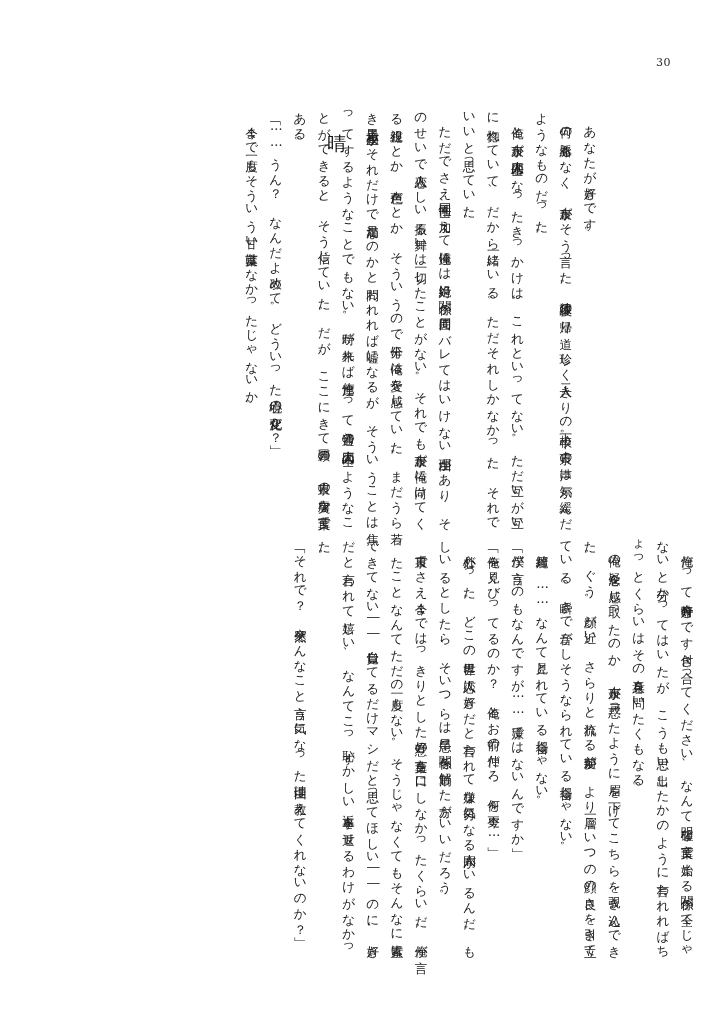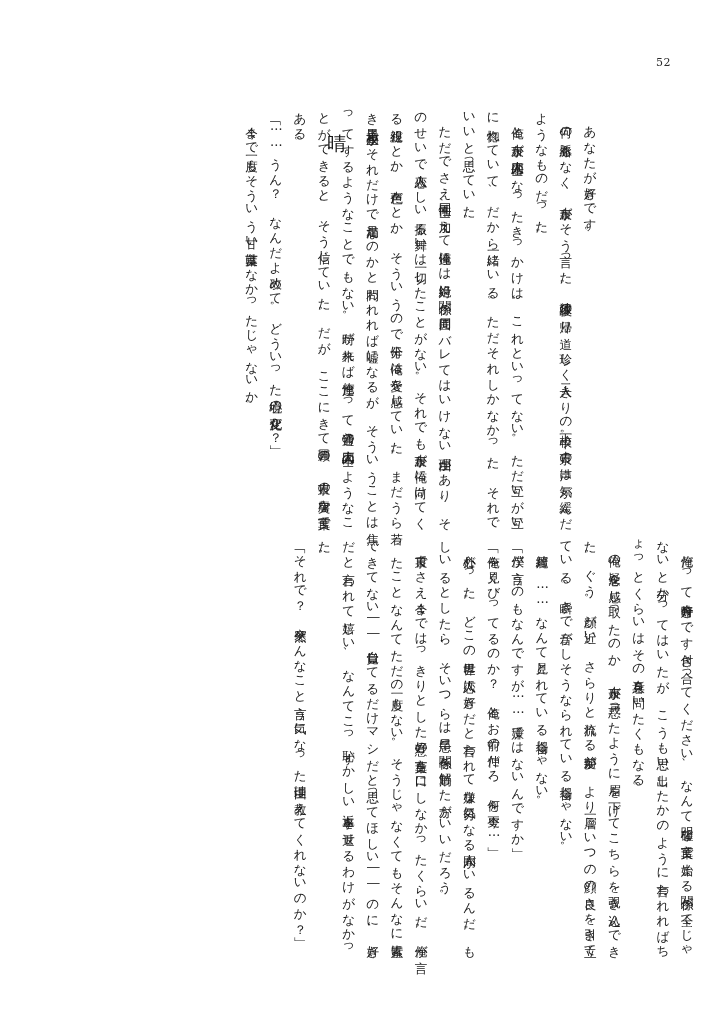--- a/index.html
+++ b/index.html
@@ -78,21 +78,21 @@
     line-height: 1.3;
     color: #151515;
     letter-spacing: 2px;
   }
 </style>
 </head>
 <body>
 
 <div id="page">
 
-  <div class="folio">52</div>
+  <div class="folio">30</div>
 
   <div class="section-title">晴</div>
 
   <div class="vblock" id="block-upper">
     <p>あなたが好きです。</p>
     <p>何の脈絡もなく、古泉がそう言った。放課後の帰り道、珍しく二人きりの下校中。古泉の声は気が緩んだようなものだった。</p>
     <p>俺と古泉が恋人同士になったきっかけは、これといってない。ただ互いが互いに惚れていて、だから一緒にいる。ただそれしかなかった。それでいいと思っていた。</p>
     <p>ただでさえ同性同士、加えて俺達には絶対に関係が周囲にバレてはいけない理由があり、そのせいで恋人らしい振る舞いは一切したことがない。それでも古泉が俺に向けてくる視線だとか、声色だとか、そういうので十分に俺は愛を感じていた。まだうら若き男子高校生がそれだけで満足なのかと問われれば嘘になるが、そういうことは焦ってするようなことでもない。時が来れば俺達だって普通の恋人同士のようなことができると、そう信じていた。だが、ここにきて冒頭の、古泉の唐突な言葉である。</p>
     <p>「……うん？　なんだよ改めて。どういった心境の変化だ？」</p>
     <p>今まで一度もそういう甘い言葉はなかったじゃないか。</p>

